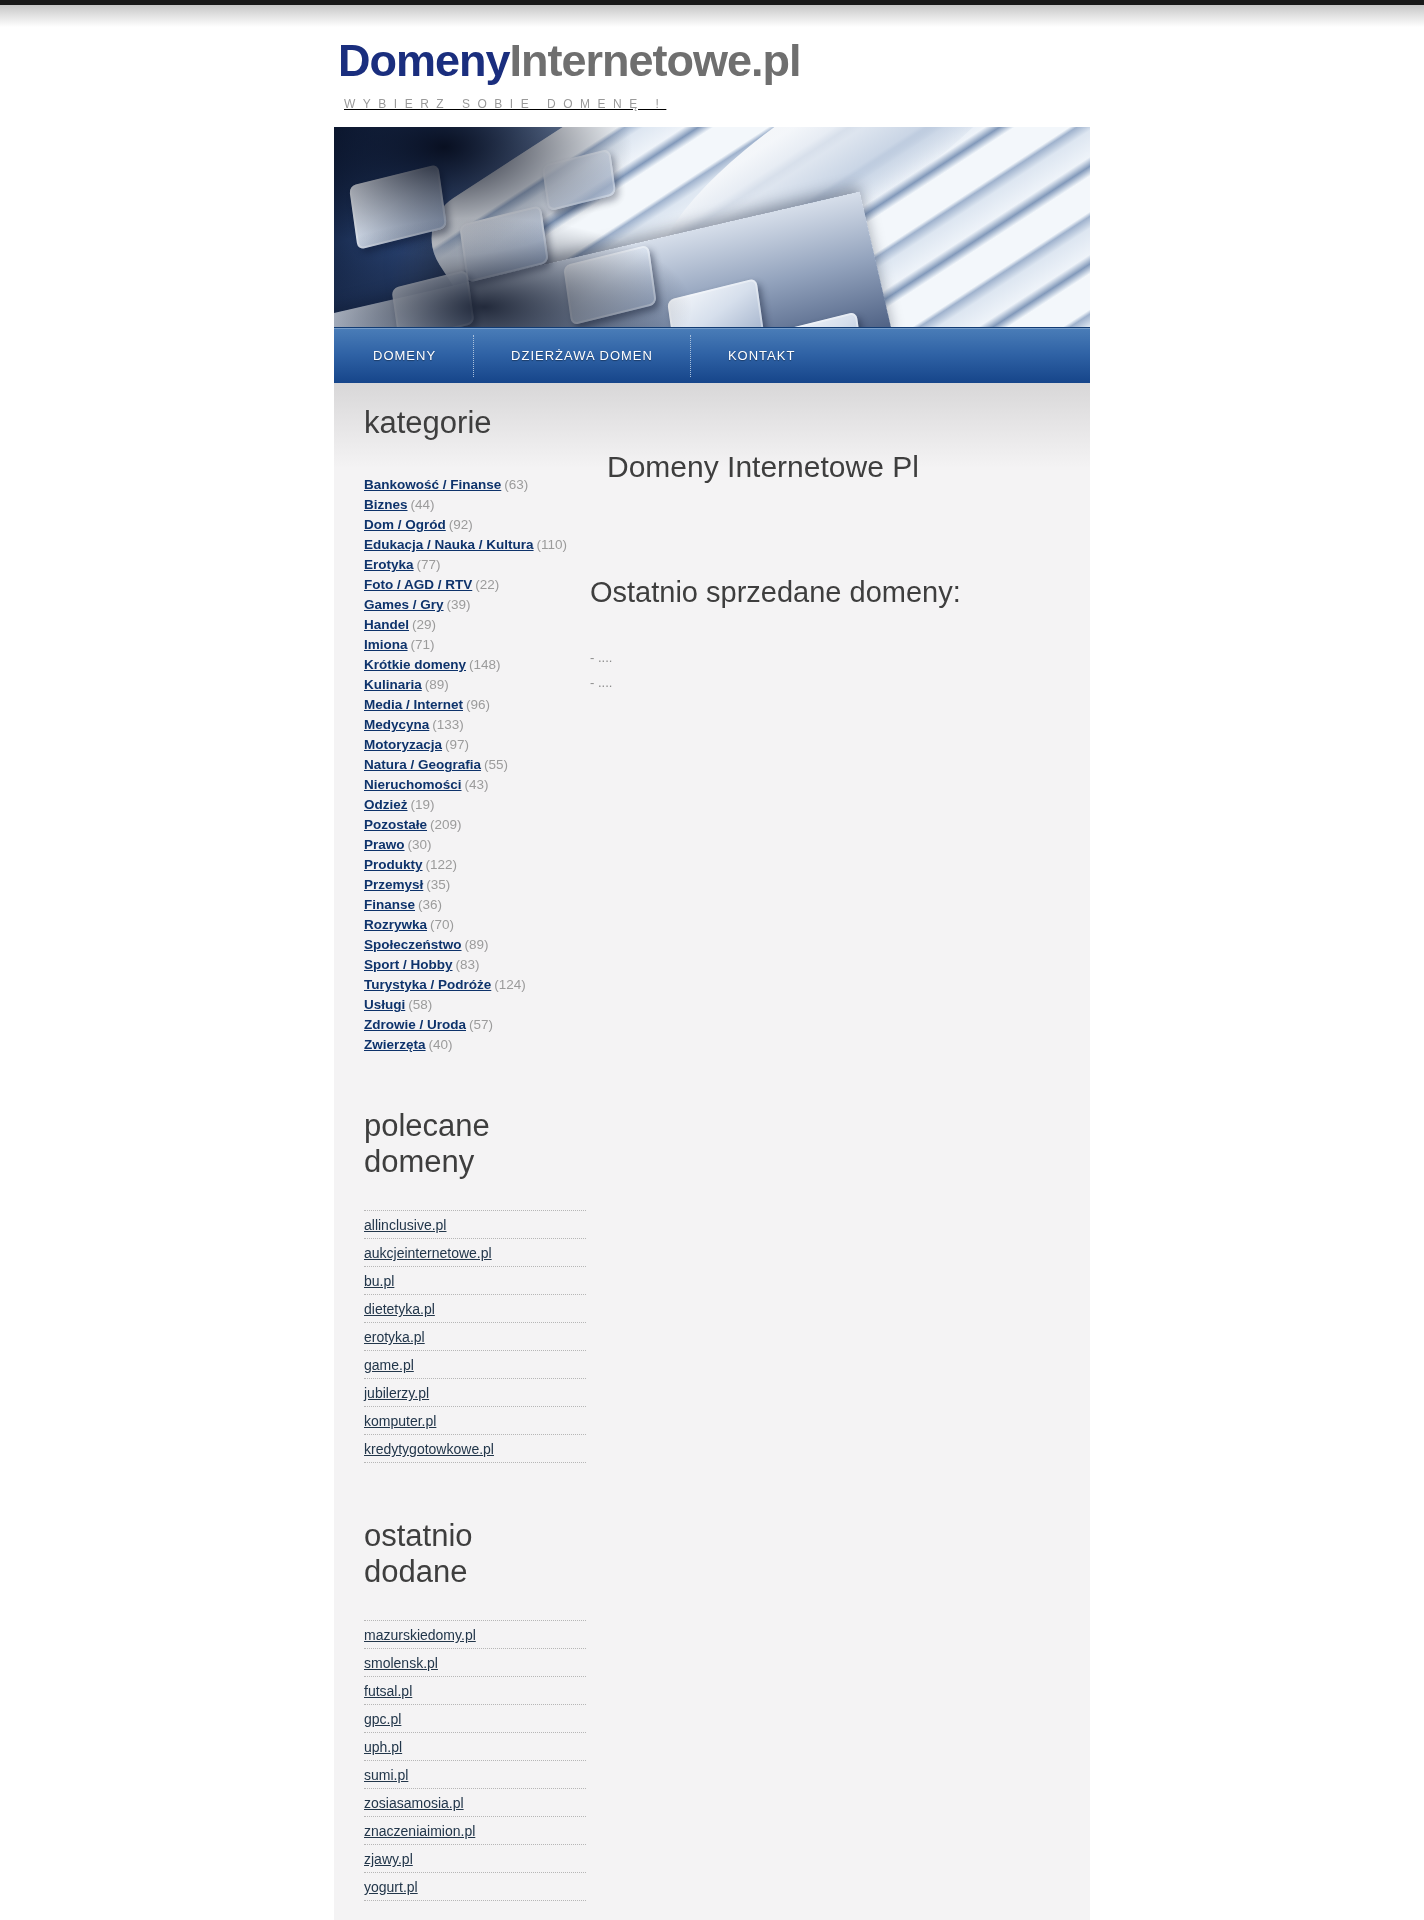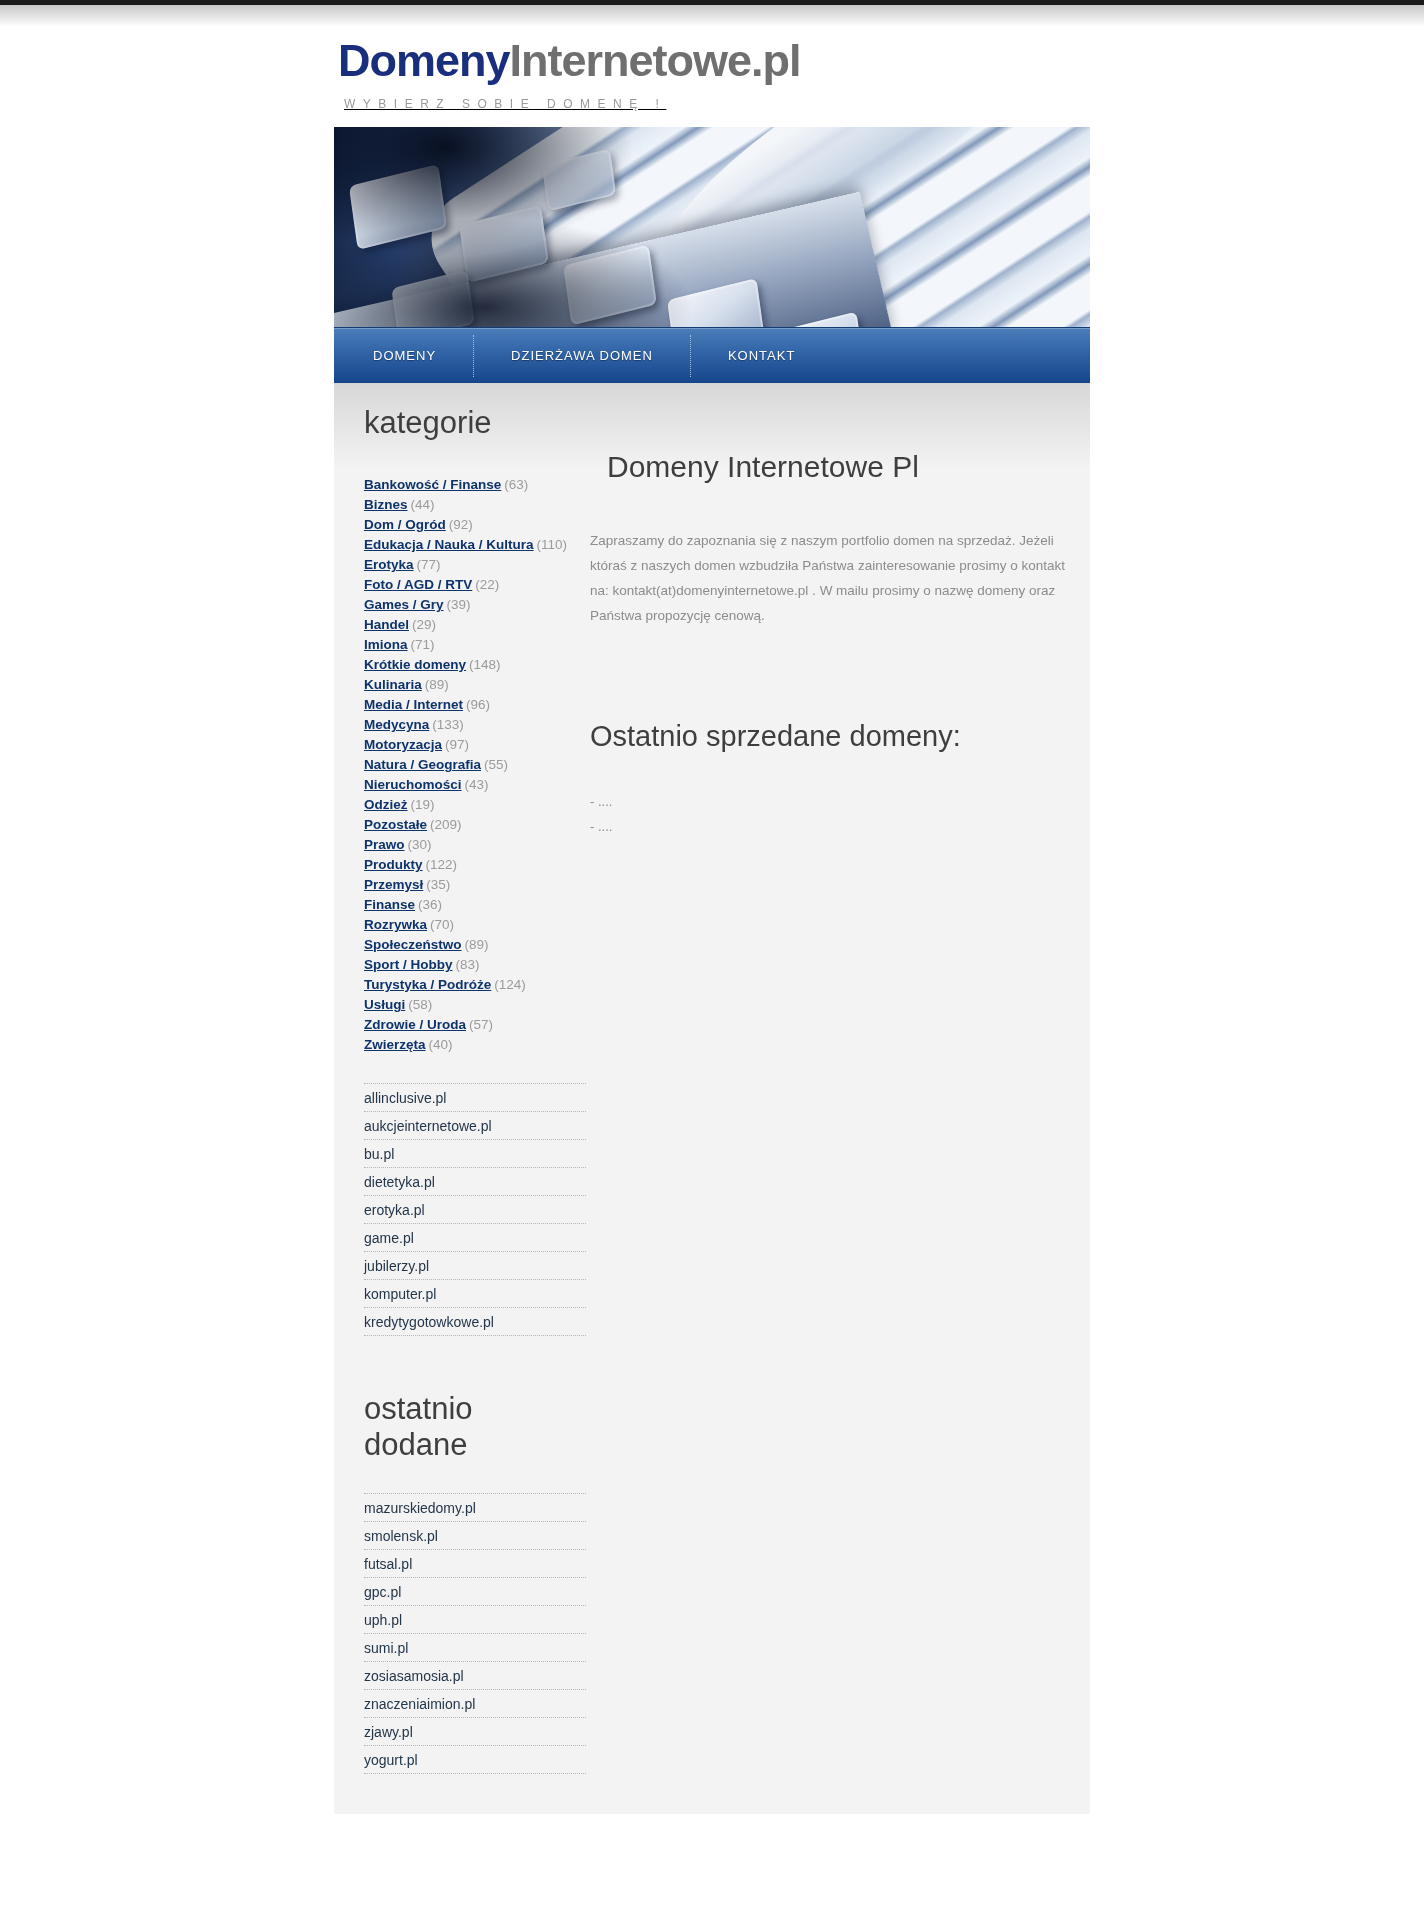--- a/index.html
+++ b/index.html
@@ -53,21 +53,21 @@
   .content { display:flex; background:linear-gradient(180deg,#d8d7d8 0,#f4f3f4 85px), #f4f3f4; }
   .sidebar { flex:0 0 256px; width:256px; box-sizing:border-box; padding:22px 10px 40px 30px; }
   .side-title { font-size:31px; font-weight:400; color:#3e3e3e; margin:0; }
   .side-title.mt1 { margin-top:55px; }
   .cat-list { margin:36px 0 0; padding:0; list-style:none; }
   .cat-item { margin:1px 0 4px; font-size:13.5px; line-height:16px; }
   .cat-link { color:#0e336b; font-weight:700; text-decoration:underline; cursor:pointer; }
   .cat-count { color:#9b9b9b; margin-left:3px; }
   .domain-list { margin:30px 0 0; padding:0; list-style:none; width:222px; border-top:1px dotted #b6b6b6; }
   .domain-item { border-bottom:1px dotted #b6b6b6; padding:6px 0 5px; font-size:14px; line-height:16px; }
-  .domain-link { color:#22364a; cursor:pointer; }
+  .domain-link { color:#22364a; text-decoration:underline; cursor:pointer; }
 
   .main { flex:1; box-sizing:border-box; padding:50px 10px 0 0; }
   .main-title { font-size:30px; font-weight:400; color:#3e3e3e; margin:17px; }
   .intro { margin:44px 0 0; font-size:13.5px; line-height:25px; color:#8c8c8c; }
   .sold-title { font-size:29px; font-weight:400; color:#3e3e3e; margin:92px 0 0; }
   .sold-list { margin:36px 0 0; padding:0; list-style:none; color:#8c8c8c; font-size:13px; line-height:25px; }
 </style>
 </head>
 <body>
 
@@ -172,20 +172,21 @@
 
           <li class="cat-item"><a class="cat-link">Turystyka / Podróże</a><span class="cat-count">(124)</span></li>
 
           <li class="cat-item"><a class="cat-link">Usługi</a><span class="cat-count">(58)</span></li>
 
           <li class="cat-item"><a class="cat-link">Zdrowie / Uroda</a><span class="cat-count">(57)</span></li>
 
           <li class="cat-item"><a class="cat-link">Zwierzęta</a><span class="cat-count">(40)</span></li>
         </ul>
 
+      <h2 class="side-title mt1">polecane domeny</h2>
       <ul class="domain-list">
 
           <li class="domain-item"><a class="domain-link">allinclusive.pl</a></li>
 
           <li class="domain-item"><a class="domain-link">aukcjeinternetowe.pl</a></li>
 
           <li class="domain-item"><a class="domain-link">bu.pl</a></li>
 
           <li class="domain-item"><a class="domain-link">dietetyka.pl</a></li>
 
@@ -220,21 +221,20 @@
           <li class="domain-item"><a class="domain-link">znaczeniaimion.pl</a></li>
 
           <li class="domain-item"><a class="domain-link">zjawy.pl</a></li>
 
           <li class="domain-item"><a class="domain-link">yogurt.pl</a></li>
         </ul>
     </aside>
 
     <main class="main">
       <h1 class="main-title">Domeny Internetowe Pl</h1>
-      <p class="intro">Zapraszamy do zapoznania się z naszym portfolio domen na sprzedaż. Jeżeli któraś z naszych domen wzbudziła Państwa zainteresowanie prosimy o kontakt na: kontakt(at)domenyinternetowe.pl . W mailu prosimy o nazwę domeny oraz Państwa propozycję cenową.</p>
       <h2 class="sold-title">Ostatnio sprzedane domeny:</h2>
       <ul class="sold-list">
 
           <li>- ....</li>
 
           <li>- ....</li>
         </ul>
     </main>
 
   </div>

